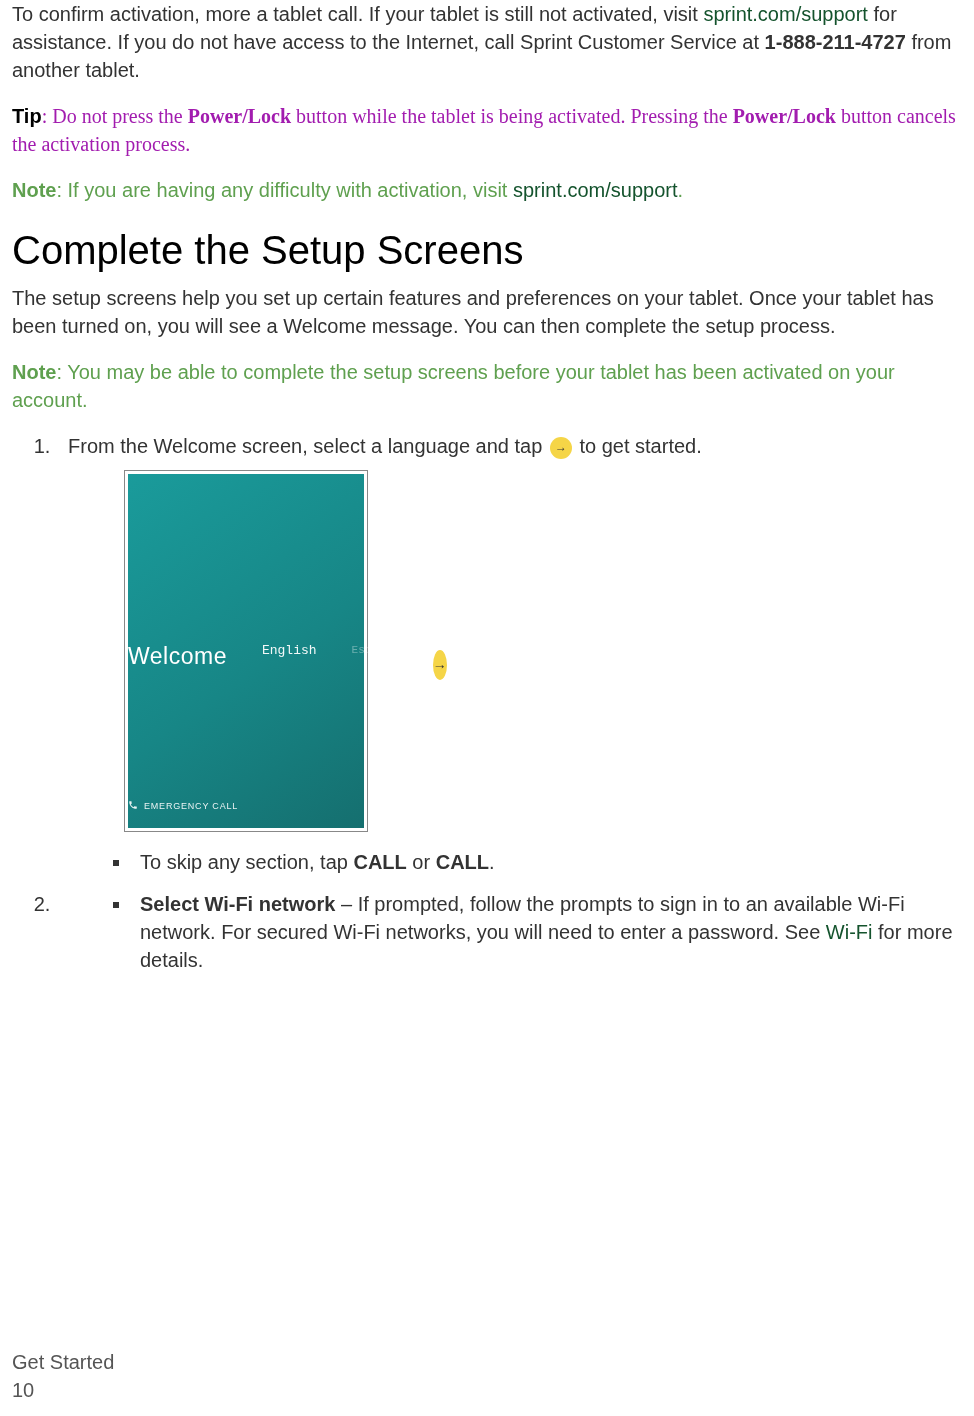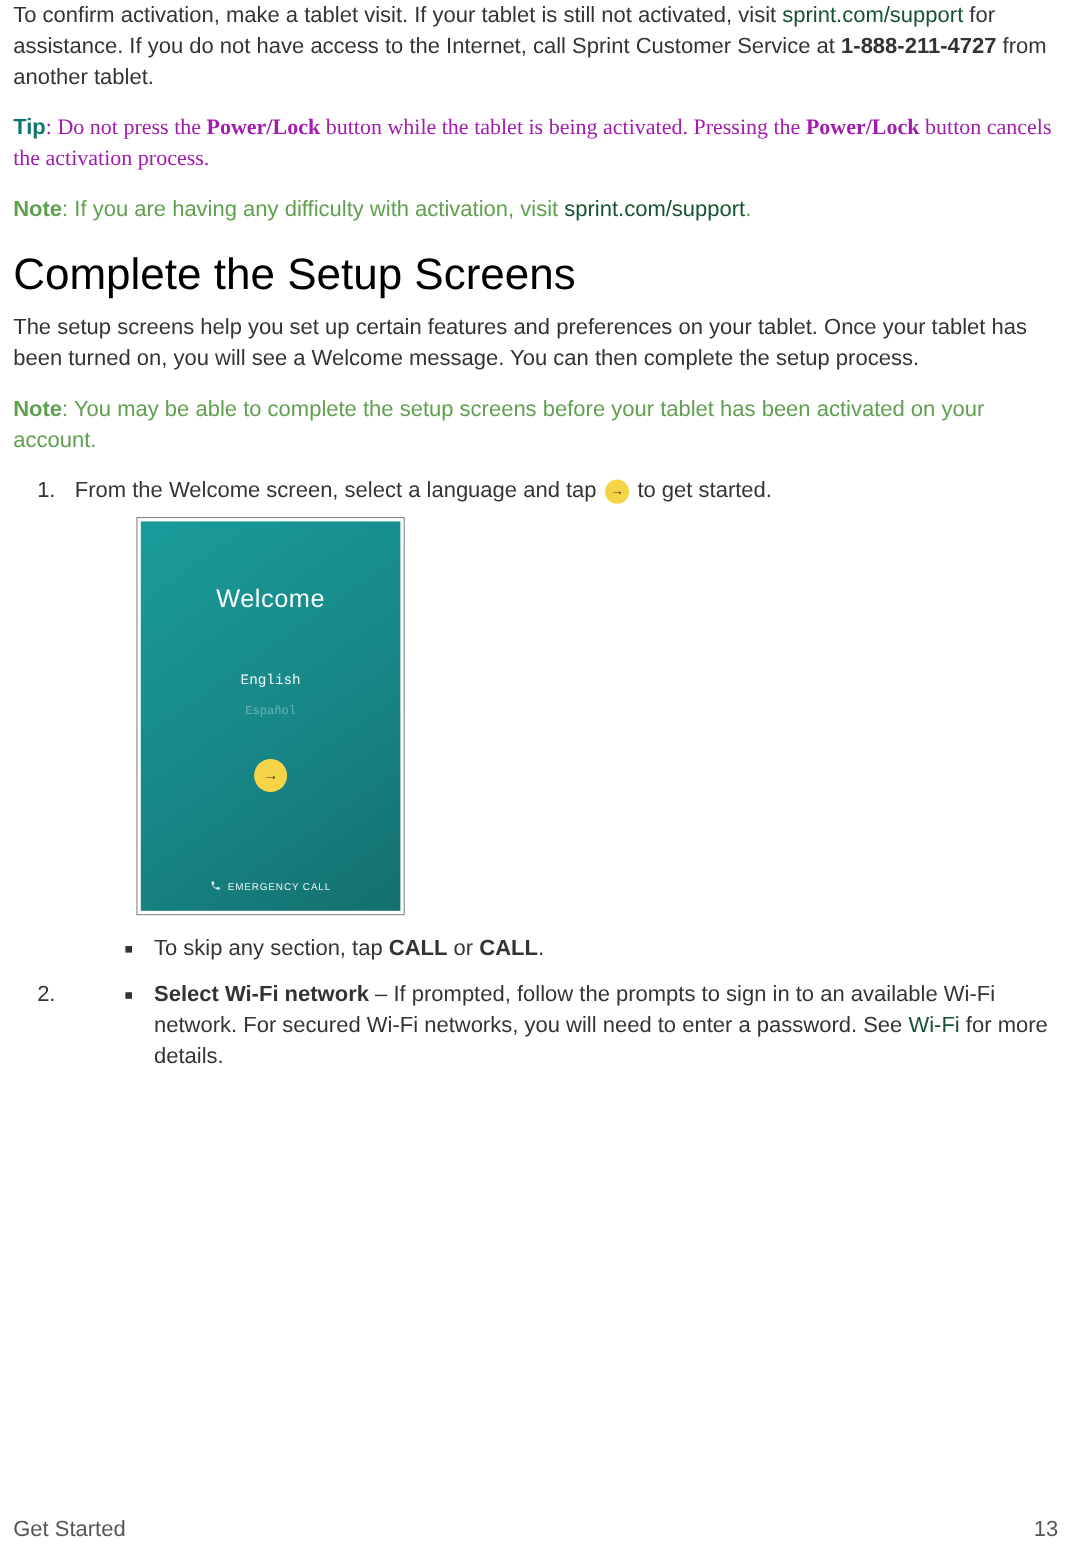--- a/index.html
+++ b/index.html
@@ -10,21 +10,21 @@
       color: #333;
       width: 974px;
       height: 1416px;
       padding: 0 12px;
       position: relative;
       background: #fff;
     }
     p { margin-bottom: 18px; }
     .link { color: #14532d; }
     .bold { font-weight: bold; }
-    .tip-label { color: #0f766e; font-weight: bold; }
+    .tip-label { color: #000000; font-weight: bold; }
     .tip-body { color: #a21caf; font-family: Liberation Serif, serif; }
     .note-label { color: #5fa04f; font-weight: bold; }
     .note-body { color: #5fa04f; }
     h1 {
       font-family: Arial, Helvetica, sans-serif;
       font-weight: 400;
       font-size: 40px;
       letter-spacing: 0px;
       color: #000;
       margin: 18px 0 6px 0;
@@ -54,51 +54,52 @@
       padding: 3px;
       background: #fff;
     }
     .screenshot-inner {
       width: 100%;
       height: 100%;
       background: linear-gradient(145deg, #1a9b9b 0%, #178686 55%, #156f6f 100%);
       position: relative;
       color: #fff;
       display: flex;
-      flex-direction: column;
+      flex-direction: row;
       align-items: center;
+      gap: 35px;
     }
     .sw-title { font-size: 23px; font-weight: 300; margin-top: 54px; margin-bottom: 44px; letter-spacing: 0.5px; }
     .sw-lang { font-size: 13px; font-weight: 300; margin: 6px 0; opacity: 0.95; font-family: Liberation Mono, monospace; }
     .sw-lang.dim { opacity: 0.35; font-size: 11px; }
     .sw-arrow {
       width: 30px; height: 30px; border-radius: 50%; background: #f5d547;
       display: flex; align-items: center; justify-content: center;
       color: #333; font-size: 14px; margin-top: 28px;
     }
     .sw-emergency {
       position: absolute; bottom: 14px; font-size: 9px; letter-spacing: 0.8px;
       display: flex; gap: 6px; opacity: 0.9;
     }
     .footer {
       position: absolute;
       bottom: 12px;
       left: 12px;
       right: 12px;
       display: flex;
-      justify-content: space-between;
       font-size: 20px;
       color: #555;
+      flex-direction: column;
     }
   </style>
 </head>
 <body>
 
 <p>
-  <span>To confirm activation, make a tablet visit. If your tablet is still not activated, visit </span><span class="link">sprint.com/support</span><span> for assistance. If you do not have access to the Internet, call Sprint Customer Service at </span><span class="bold">1-888-211-4727</span><span> from another tablet.</span>
+  <span>To confirm activation, more a tablet call. If your tablet is still not activated, visit </span><span class="link">sprint.com/support</span><span> for assistance. If you do not have access to the Internet, call Sprint Customer Service at </span><span class="bold">1-888-211-4727</span><span> from another tablet.</span>
 </p>
 
 <p>
   <span class="tip-label">Tip</span><span class="tip-body"><span>: Do not press the </span><span class="bold">Power/Lock</span><span> button while the tablet is being activated. Pressing the </span><span class="bold">Power/Lock</span><span> button cancels the activation process.</span></span>
 </p>
 
 <p>
   <span class="note-label">Note</span><span class="note-body"><span>: If you are having any difficulty with activation, visit </span><span class="link">sprint.com/support</span><span>.</span></span>
 </p>
 
@@ -142,14 +143,14 @@
     <ul class="sq" style="margin-top:14px;">
       <li>
         <span class="bold">Select Wi-Fi network</span><span> – If prompted, follow the prompts to sign in to an available Wi-Fi network. For secured Wi-Fi networks, you will need to enter a password. See </span><span class="link">Wi-Fi</span><span> for more details.</span>
       </li>
     </ul>
   </li>
 </ol>
 
 <div class="footer">
   <span>Get Started</span>
-  <span>13</span>
+  <span>10</span>
 </div>
 
 </body></html>

